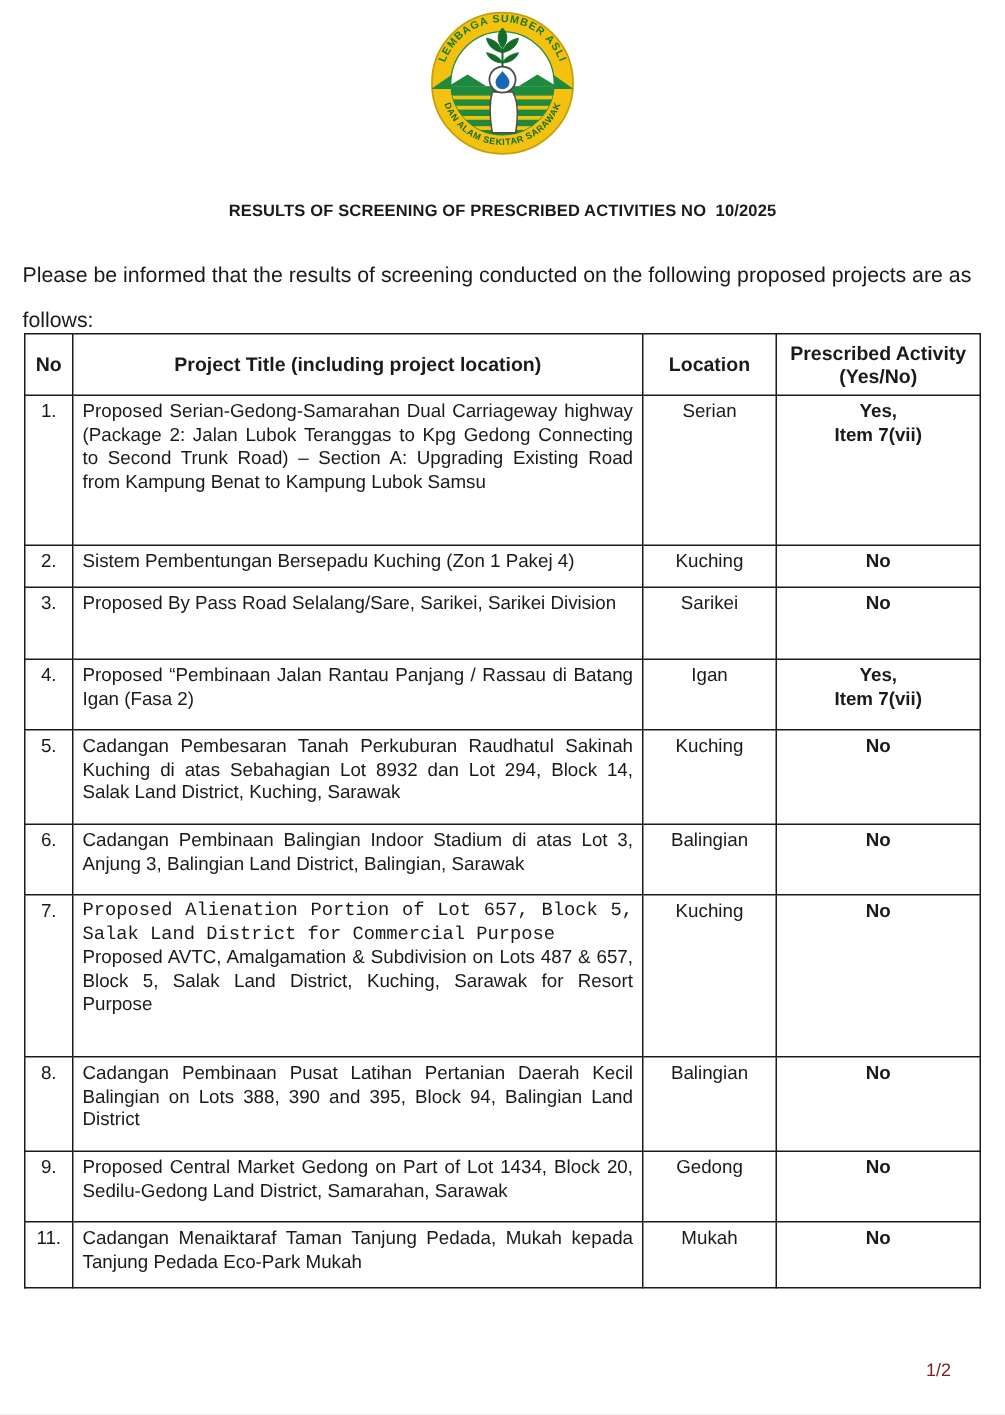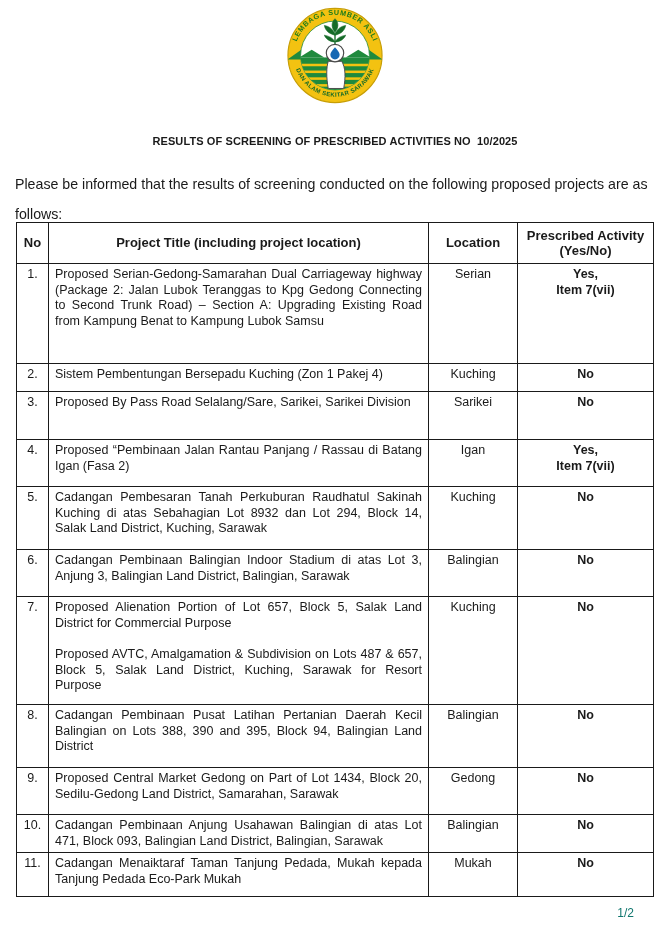--- a/index.html
+++ b/index.html
@@ -38,24 +38,24 @@
   }
   table.screening th{
     font-size:13px; font-weight:bold; text-align:center;
     vertical-align:middle; white-space:pre-line; padding:4px 4px;
   }
   col.w-no{width:32px;} col.w-title{width:380px;} col.w-loc{width:89px;} col.w-act{width:136px;}
   td.c-no{text-align:center; padding-left:2px; padding-right:2px;}
   td.c-title{text-align:justify; padding-left:9px; padding-right:8px;}
   td.c-loc{text-align:center;}
   td.c-act{text-align:center; white-space:pre-line;font-weight:bold;}
-  .para-gap{margin-bottom:16px;}
+  .para-gap{margin-bottom:0;font-family:Liberation Mono, monospace;}
   .page-number{
     position:absolute; top:906px; right:36px;
-    font-size:12px; color:#0f766e;
+    font-size:12px; color:#7f1d1d;
   }
 </style>
 </head>
 <body>
 
 <div class="page">
 
   <div class="logo-wrap">
     <svg viewBox="0 0 100 100" width="97" height="97">
       <defs>
@@ -201,28 +201,20 @@
           <td class="c-act">No</td>
         </tr>
         <tr style="height: 47px;">
           <td class="c-no">9.</td>
           <td class="c-title">
             <div class="para">Proposed Central Market Gedong on Part of Lot 1434, Block 20, Sedilu-Gedong Land District, Samarahan, Sarawak</div>
           </td>
           <td class="c-loc">Gedong</td>
           <td class="c-act">No</td>
         </tr>
-        <tr style="height: 33px;">
-          <td class="c-no">10.</td>
-          <td class="c-title">
-            <div class="para">Cadangan Pembinaan Anjung Usahawan Balingian di atas Lot 471, Block 093, Balingian Land District, Balingian, Sarawak</div>
-          </td>
-          <td class="c-loc">Balingian</td>
-          <td class="c-act">No</td>
-        </tr>
         <tr style="height: 44px;">
           <td class="c-no">11.</td>
           <td class="c-title">
             <div class="para">Cadangan Menaiktaraf Taman Tanjung Pedada, Mukah kepada Tanjung Pedada Eco-Park Mukah</div>
           </td>
           <td class="c-loc">Mukah</td>
           <td class="c-act">No</td>
         </tr>
       </tbody>
   </table>

